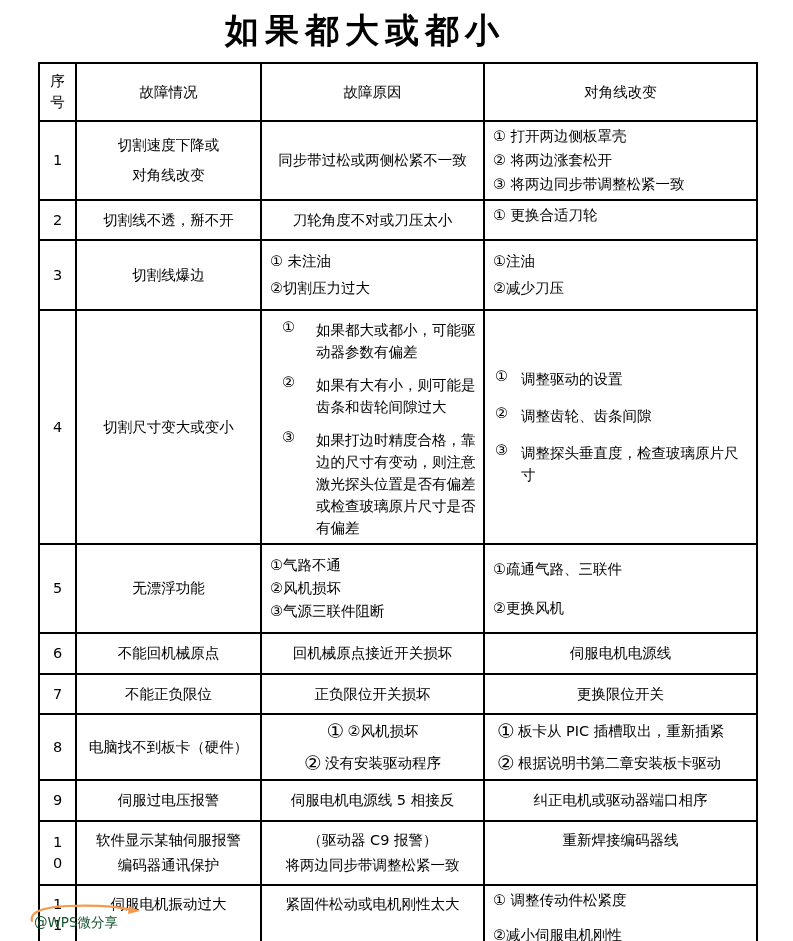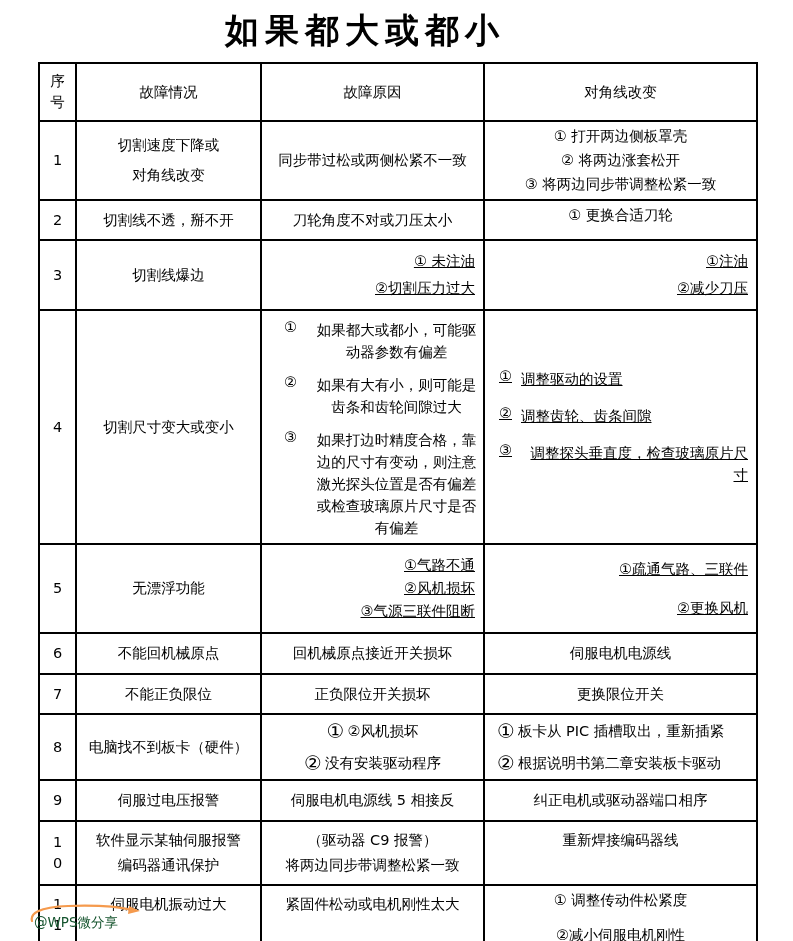--- a/index.html
+++ b/index.html
@@ -25,22 +25,22 @@
   .ln{line-height:21px;}
   
   .g2  .ln + .ln{margin-top:2px;}
   .g3  .ln + .ln{margin-top:3px;}
   .g6  .ln + .ln{margin-top:6px;}
   .g9  .ln + .ln{margin-top:9px;}
   .g11 .ln + .ln{margin-top:4px;}
   .g14 .ln + .ln{margin-top:14px;}
   .g18 .ln + .ln{margin-top:18px;}
   
-  .lt{text-align:center;vertical-align:top;padding:4px 8px;}
-  .lm{text-align:right;vertical-align:middle;padding:10px 8px;text-decoration:underline;}
+  .lt{text-align:left;vertical-align:top;padding:4px 8px;}
+  .lm{text-align:left;vertical-align:middle;padding:10px 8px;}
   .tt{vertical-align:top;padding-top:8px;text-align:center;}
   
   .it{display:flex;align-items:flex-start;}
   .mk{flex:0 0 17px;}
   .tx{line-height:22px;}
   .cause4{padding:8px 6px 4px 20px;}
   .cause4 .it{margin-bottom:11px;}
   .cause4 .it:last-child{margin-bottom:0;}
   .cause4 .mk{margin-right:17px;}
   .fix4{padding-left:10px;}

